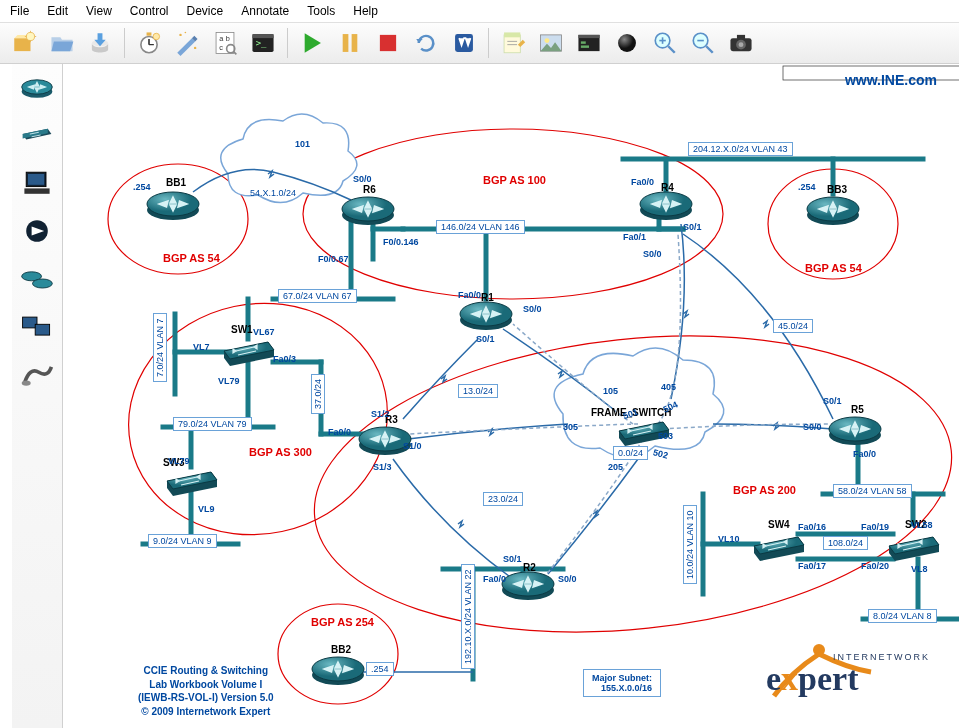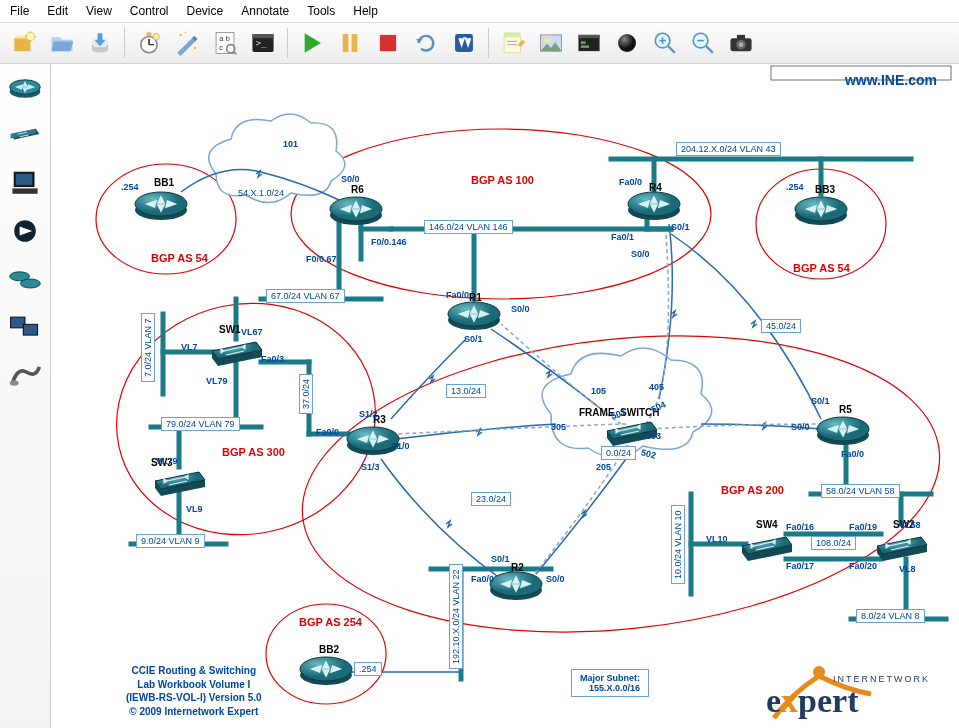--- a/index.html
+++ b/index.html
@@ -5,36 +5,36 @@
   html,body{margin:0;padding:0;width:959px;height:728px;font-family:"Segoe UI",Arial,sans-serif;font-size:12px;background:#fff;overflow:hidden;color:#000;}
   
   .menubar{display:flex;gap:18px;padding:4px 10px;background:#fff;border-bottom:1px solid #e0e0e0;}
   .menubar span{cursor:default;}
   
   .toolbar{display:flex;align-items:center;gap:6px;padding:4px 8px;background:linear-gradient(#fdfdfd,#ececec);border-bottom:1px solid #d0d0d0;}
   .tbtn{width:32px;height:32px;display:flex;align-items:center;justify-content:center;border-radius:3px;}
   .tbtn svg{width:26px;height:26px;}
   .tsep{width:1px;height:30px;background:#ccc;margin:0 2px;}
   
-  .mainarea{display:flex;height:calc(728px - 22px - 42px);}
+  .mainarea{display:flex;height:calc(728px - 22px - 42px);padding-left:12px;}
   .sidebar{width:50px;background:linear-gradient(#fdfdfd,#f3f3f3);border-right:1px solid #d0d0d0;display:flex;flex-direction:column;align-items:center;padding-top:8px;gap:18px;}
   .side-icon{width:38px;height:30px;display:flex;align-items:center;justify-content:center;}
   .side-icon svg{width:36px;height:28px;}
   .canvas{flex:1;position:relative;background:#fff;overflow:hidden;}
   .dn-label{position:absolute;font-size:10px;font-weight:bold;color:#000;white-space:nowrap;font-family:Arial;}
   .net-label{position:absolute;font-size:9px;color:#0048a0;background:#fff;border:1px solid #6aa2d8;padding:1px 4px;white-space:nowrap;font-family:Arial;}
   .if-label{position:absolute;font-size:9px;color:#0048a0;white-space:nowrap;font-family:Arial;font-weight:bold;}
   .as-label{position:absolute;font-size:11px;font-weight:bold;color:#e00000;white-space:nowrap;font-family:Arial;}
   .title-block{position:absolute;font-size:10px;font-weight:bold;color:#0048a0;text-align:center;line-height:1.35;font-family:Arial;}
   .legend-box{position:absolute;border:1px solid #4a7ab8;padding:4px 8px 6px;width:140px;font-size:9px;font-family:Arial;}
   .legend-box .lg-title{text-align:center;font-weight:bold;color:#0048a0;margin-bottom:3px;font-size:11px;}
   .legend-row{display:flex;align-items:center;gap:6px;height:12px;}
   .legend-row span.name{width:40px;color:#0048a0;font-weight:bold;}
   .legend-line{flex:1;height:0;border-top-width:2px;}
-  .logo{position:absolute;right:18px;bottom:4px;width:190px;height:70px;text-align:center;}
+  .logo{position:absolute;right:18px;bottom:26px;width:190px;height:70px;text-align:center;}
   .url{position:absolute;right:22px;top:8px;color:#0048a0;font-weight:bold;font-size:14px;font-family:Arial;}
   svg.diagram{position:absolute;left:0;top:0;}
 </style>
 </head>
 <body>
 
 <div class="menubar">
   <span>File</span>
   <span>Edit</span>
   <span>View</span>
@@ -409,21 +409,21 @@
       <use href="#router" x="275" y="605"></use>
 
       <rect x="720" y="2" width="180" height="14" fill="none" stroke="#333" stroke-width="0.7"></rect>
     </svg>
 
     <div class="url">www.INE.com</div>
 
     <div class="as-label" style="left:100px;top:188px">BGP AS 54</div>
     <div class="as-label" style="left:420px;top:110px">BGP AS 100</div>
     <div class="as-label" style="left:742px;top:198px">BGP AS 54</div>
-    <div class="as-label" style="left:171px;top:382px">BGP AS 300</div>
+    <div class="as-label" style="left:186px;top:382px">BGP AS 300</div>
     <div class="as-label" style="left:670px;top:420px">BGP AS 200</div>
     <div class="as-label" style="left:248px;top:552px">BGP AS 254</div>
 
     <div class="dn-label" style="left:103px;top:113px">BB1</div>
     <div class="dn-label" style="left:300px;top:120px">R6</div>
     <div class="dn-label" style="left:598px;top:118px">R4</div>
     <div class="dn-label" style="left:764px;top:120px">BB3</div>
     <div class="dn-label" style="left:418px;top:228px">R1</div>
     <div class="dn-label" style="left:168px;top:260px">SW1</div>
     <div class="dn-label" style="left:100px;top:393px">SW3</div>

